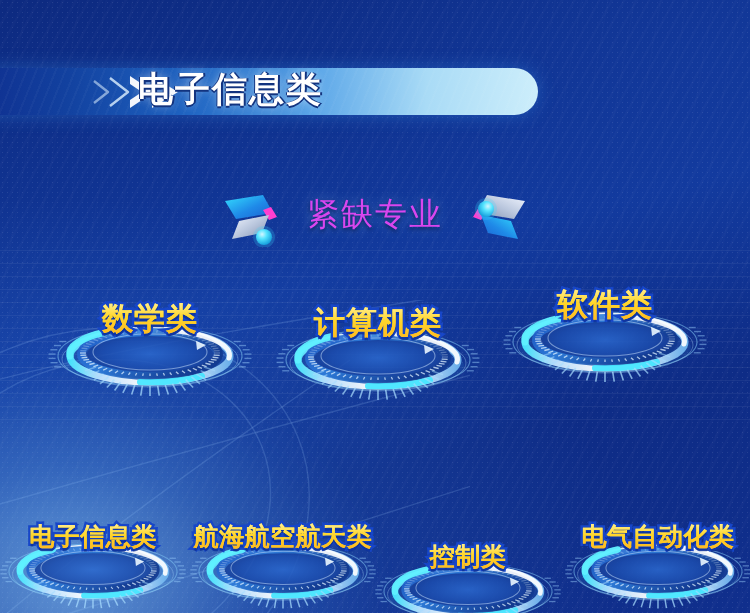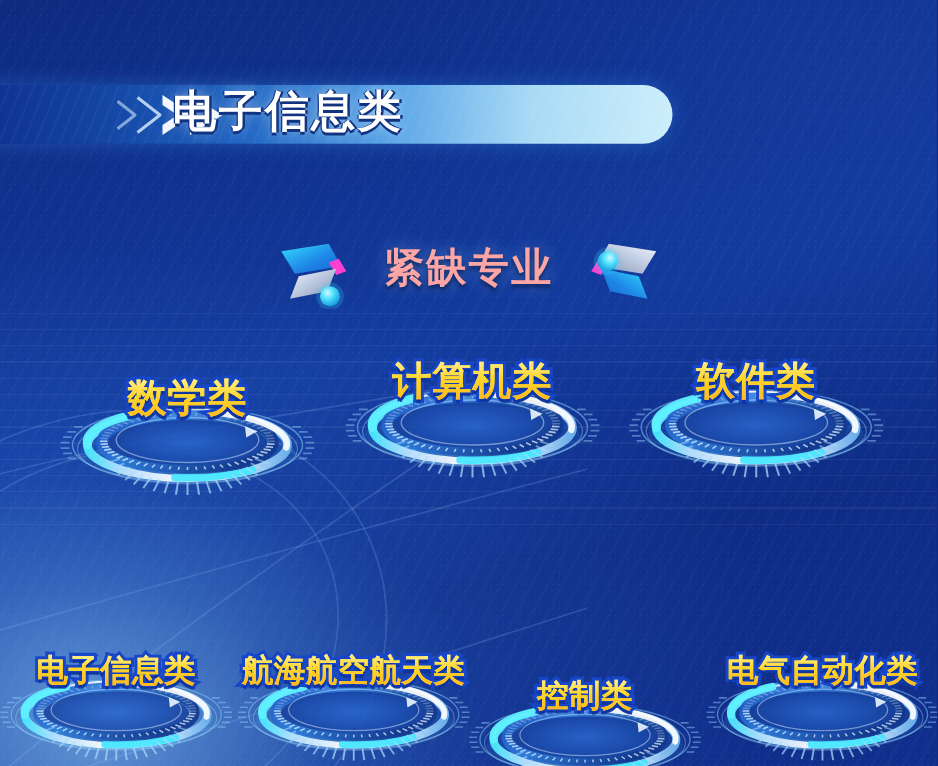--- a/index.html
+++ b/index.html
@@ -48,21 +48,21 @@
   .chev{position:absolute;left:92px;top:74px;width:96px;height:36px;}
   .banner-cn{position:absolute;left:138px;top:66px;
     font-size:35px;font-weight:700;letter-spacing:2px;color:#ffffff;
     text-shadow:0 2px 0 #12337f, 2px 0 0 #12337f, -1px 0 0 #12337f, 0 0 10px rgba(255,255,255,.5);
     white-space:nowrap;}
   .banner-en{position:absolute;left:355px;top:80px;
     font-size:19px;font-weight:700;letter-spacing:.5px;color:#3c6cb4;white-space:nowrap;}
 
   
   .sec{position:absolute;height:66px;display:flex;align-items:center;justify-content:center;gap:14px;}
-  .sec-title{font-size:32px;font-weight:700;color:#fca5a5;letter-spacing:2px;white-space:nowrap;
+  .sec-title{font-size:32px;font-weight:400;color:#d946ef;letter-spacing:2px;white-space:nowrap;
     text-shadow:0 2px 4px rgba(2,16,60,.75), 0 0 14px rgba(150,210,255,.45);}
   .deco{position:relative;width:74px;height:64px;flex:none;}
 
   
   .badge{position:absolute;}
   .ring{position:absolute;left:0;top:0;}
   .badge-label{position:absolute;left:0;width:100%;text-align:center;
     font-weight:700;white-space:nowrap;
     color:#ffd42b;
     -webkit-text-stroke:5px #1746c8;
@@ -275,21 +275,21 @@
         <line x1="196.64496808949872" y1="49.755347178923124" x2="203.64496808949872" y2="49.755347178923124" stroke="#9ed3ff" stroke-width="1.4" stroke-opacity=".45"></line>
         <line x1="198.45747818927933" y1="54.070139493722635" x2="205.45747818927933" y2="54.070139493722635" stroke="#9ed3ff" stroke-width="1.4" stroke-opacity=".45"></line>
         <line x1="198.4258293058862" y1="58.40312732595242" x2="205.4258293058862" y2="58.40312732595242" stroke="#9ed3ff" stroke-width="1.4" stroke-opacity=".45"></line>
         <line x1="196.53113627336657" y1="62.669522736890215" x2="203.53113627336657" y2="62.669522736890215" stroke="#9ed3ff" stroke-width="1.4" stroke-opacity=".45"></line>
         <line x1="192.79126974630205" y1="66.78584086881801" x2="199.79126974630205" y2="66.78584086881801" stroke="#9ed3ff" stroke-width="1.4" stroke-opacity=".45"></line>
       </svg>
     <div class="badge-label" style="top:-2px;font-size:31px;letter-spacing:1px;">数学类</div>
     <div class="lbl-hi" style="top:-2px;font-size:31px;letter-spacing:1px;">数学类</div>
   </div>
 
-  <div class="badge" style="left:274px;top:286px;width:208px;height:102px;">
+  <div class="badge" style="left:274px;top:304px;width:208px;height:102px;">
     <svg class="ring" width="208" height="102" viewBox="0 0 208 102">
         <defs>
           <linearGradient id="bandr1" x1="0" y1="0" x2="1" y2="0">
             <stop offset="0%" stop-color="#4be8ff"></stop>
             <stop offset="18%" stop-color="#bfe4ff"></stop>
             <stop offset="45%" stop-color="#ffffff"></stop>
             <stop offset="72%" stop-color="#e6f4ff"></stop>
             <stop offset="100%" stop-color="#6fb4ee"></stop>
           </linearGradient>
           <linearGradient id="innerr1" x1="0" y1="0" x2="1" y2=".4">

